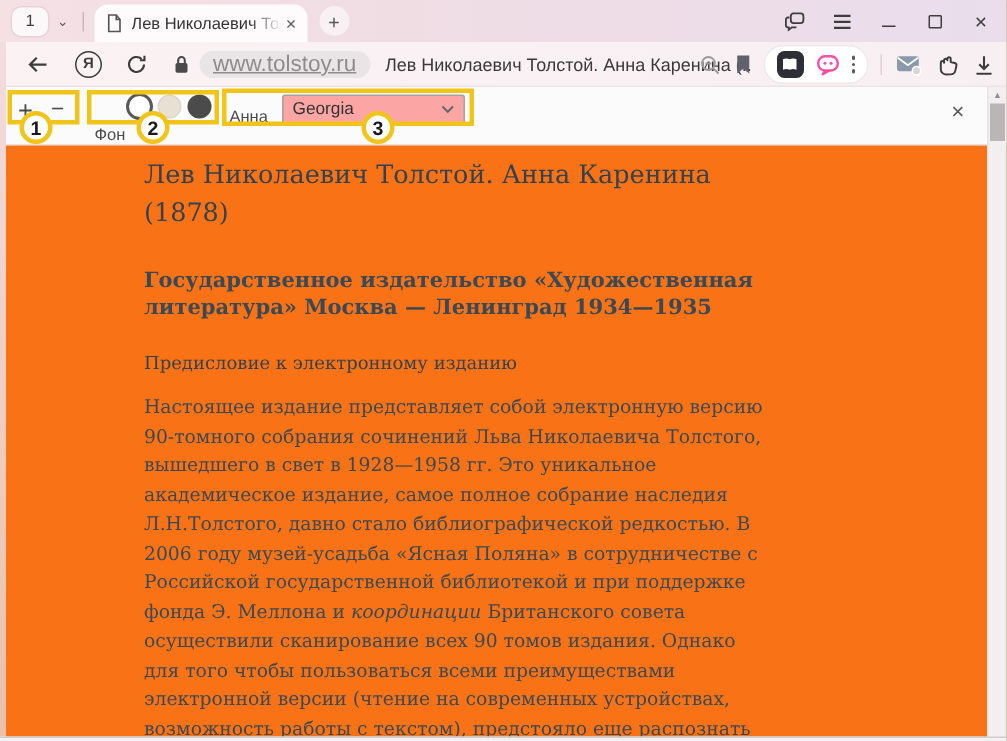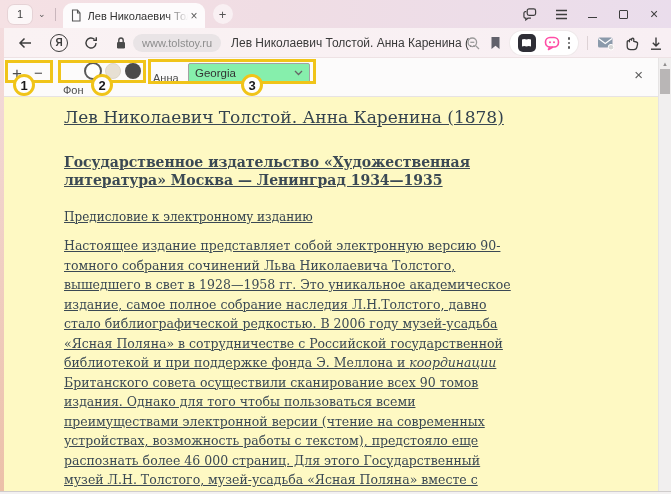--- a/index.html
+++ b/index.html
@@ -58,21 +58,21 @@
   .nav-ic{ color:#3c3c3c; display:flex; align-items:center; justify-content:center; }
   .ic-back{ margin-left:14px; width:22px; }
   .ic-ya{
     margin-left:14px; width:18px; height:18px; border:1.5px solid #3c3c3c; border-radius:50%;
     font-size:10px; font-weight:bold; display:flex; align-items:center; justify-content:center;
   }
   .ic-reload{ margin-left:13px; width:20px; font-size:14px; }
   .ic-lock{ margin-left:12px; width:16px; }
   .url-pill{
     margin-left:4px; height:18px; padding:0 9px; border-radius:9px;
-    background:#e9e4e6; color:#8d8d8d; font-size:11px; display:flex; align-items:center;
+    background:#e9e4e6; color:#8d8d8d; font-size:15px; display:flex; align-items:center;text-decoration:underline;
   }
   .page-title{ margin-left:10px; font-size:12px; color:#3a3a3a; white-space:nowrap; overflow:hidden; max-width:245px; }
   .addr-right{ position:absolute; right:8px; top:0; height:30px; display:flex; align-items:center; gap:9px; }
   .ext-pill{
     display:flex; align-items:center; gap:8px; background:#ffffff; border-radius:13px;
     padding:3px 8px; box-shadow:0 0 0 1px #efe9ea;
   }
   .reader-chip{
     width:18px; height:18px; border-radius:5px; background:#2e2e36;
     display:flex; align-items:center; justify-content:center;
@@ -89,21 +89,21 @@
   .rb-plus{ left:12px; top:6px; font-size:17px; }
   .rb-minus{ left:34px; top:6px; font-size:15px; }
   .rb-bg-label{ position:absolute; left:63px; top:26px; font-size:11px; color:#4c4c4c; }
   .swatch{ position:absolute; border-radius:50%; }
   .sw-white{ left:84px; top:4px; width:18px; height:18px; background:#fff; border:2px solid #595959; }
   .sw-beige{ left:105px; top:5px; width:16px; height:16px; background:#e7e0d3; border:1px solid #ddd6c9; }
   .sw-dark{ left:125px; top:5px; width:16px; height:16px; background:#4b4b4b; }
   .rb-font-label{ position:absolute; left:153px; top:14px; font-size:11px; color:#4c4c4c; }
   .font-select{
     position:absolute; left:188px; top:5px; width:122px; height:20px;
-    background:#86efac; border:1px solid #a2a2a2; border-radius:2px;
+    background:#fca5a5; border:1px solid #a2a2a2; border-radius:2px;
     font-size:11.5px; color:#333; display:flex; align-items:center; padding:0 6px;text-align:center;
   }
   .font-select .sel-chevron{ margin-left:auto; color:#666; }
   .rb-close{ position:absolute; right:28px; top:8px; font-size:15px; color:#5c5c5c; background:none; border:none; }
 
   
   .hl{ position:absolute; border:3px solid #f0c419; pointer-events:none; }
   .hl1{ left:5px; top:2px; width:48px; height:23px; }
   .hl2{ left:58px; top:2px; width:88px; height:23px; }
   .hl3{ left:148px; top:1px; width:168px; height:25px; }
@@ -120,22 +120,22 @@
   .scrollbar{
     position:absolute; top:58px; right:0; width:13px; bottom:0;
     background:#f1efef; border-left:1px solid #e6e4e4;
   }
   .sb-up{ position:absolute; top:3px; left:0; width:100%; text-align:center; font-size:6px; color:#8f8d8d; }
   .sb-thumb{ position:absolute; top:11px; left:1px; width:10px; height:25px; background:#b9b6b6; }
 
   
   .content{
     position:relative; height:397px; overflow:hidden;
-    padding:8px 155px 0 64px; background:#fef9c3;
-    font-family:"DejaVu Serif","Liberation Serif",serif; color:#3b4954;text-decoration:underline;
+    padding:8px 155px 0 96px; background:#f97316;
+    font-family:"DejaVu Serif","Liberation Serif",serif; color:#3b4954;
   }
   .doc-title{ font-size:17px; font-weight:normal; line-height:25px; color:#33424e; }
   .doc-subtitle{ margin-top:23px; font-size:14px; font-weight:bold; line-height:18px; }
   .doc-section{ margin-top:21px; font-size:12px; font-weight:normal; color:#33424e; }
   .doc-para{ margin-top:12px; font-size:12.5px; line-height:19.5px; text-align:left; }
   .doc-para .it{ font-style:italic;margin-top:41px; }
 
   .left-edge{
     position:absolute; left:0; top:28px; bottom:0; width:4px;
     background:linear-gradient(180deg,#f3dcde 0%,#f0cdc0 55%,#ecc0a8 100%);

